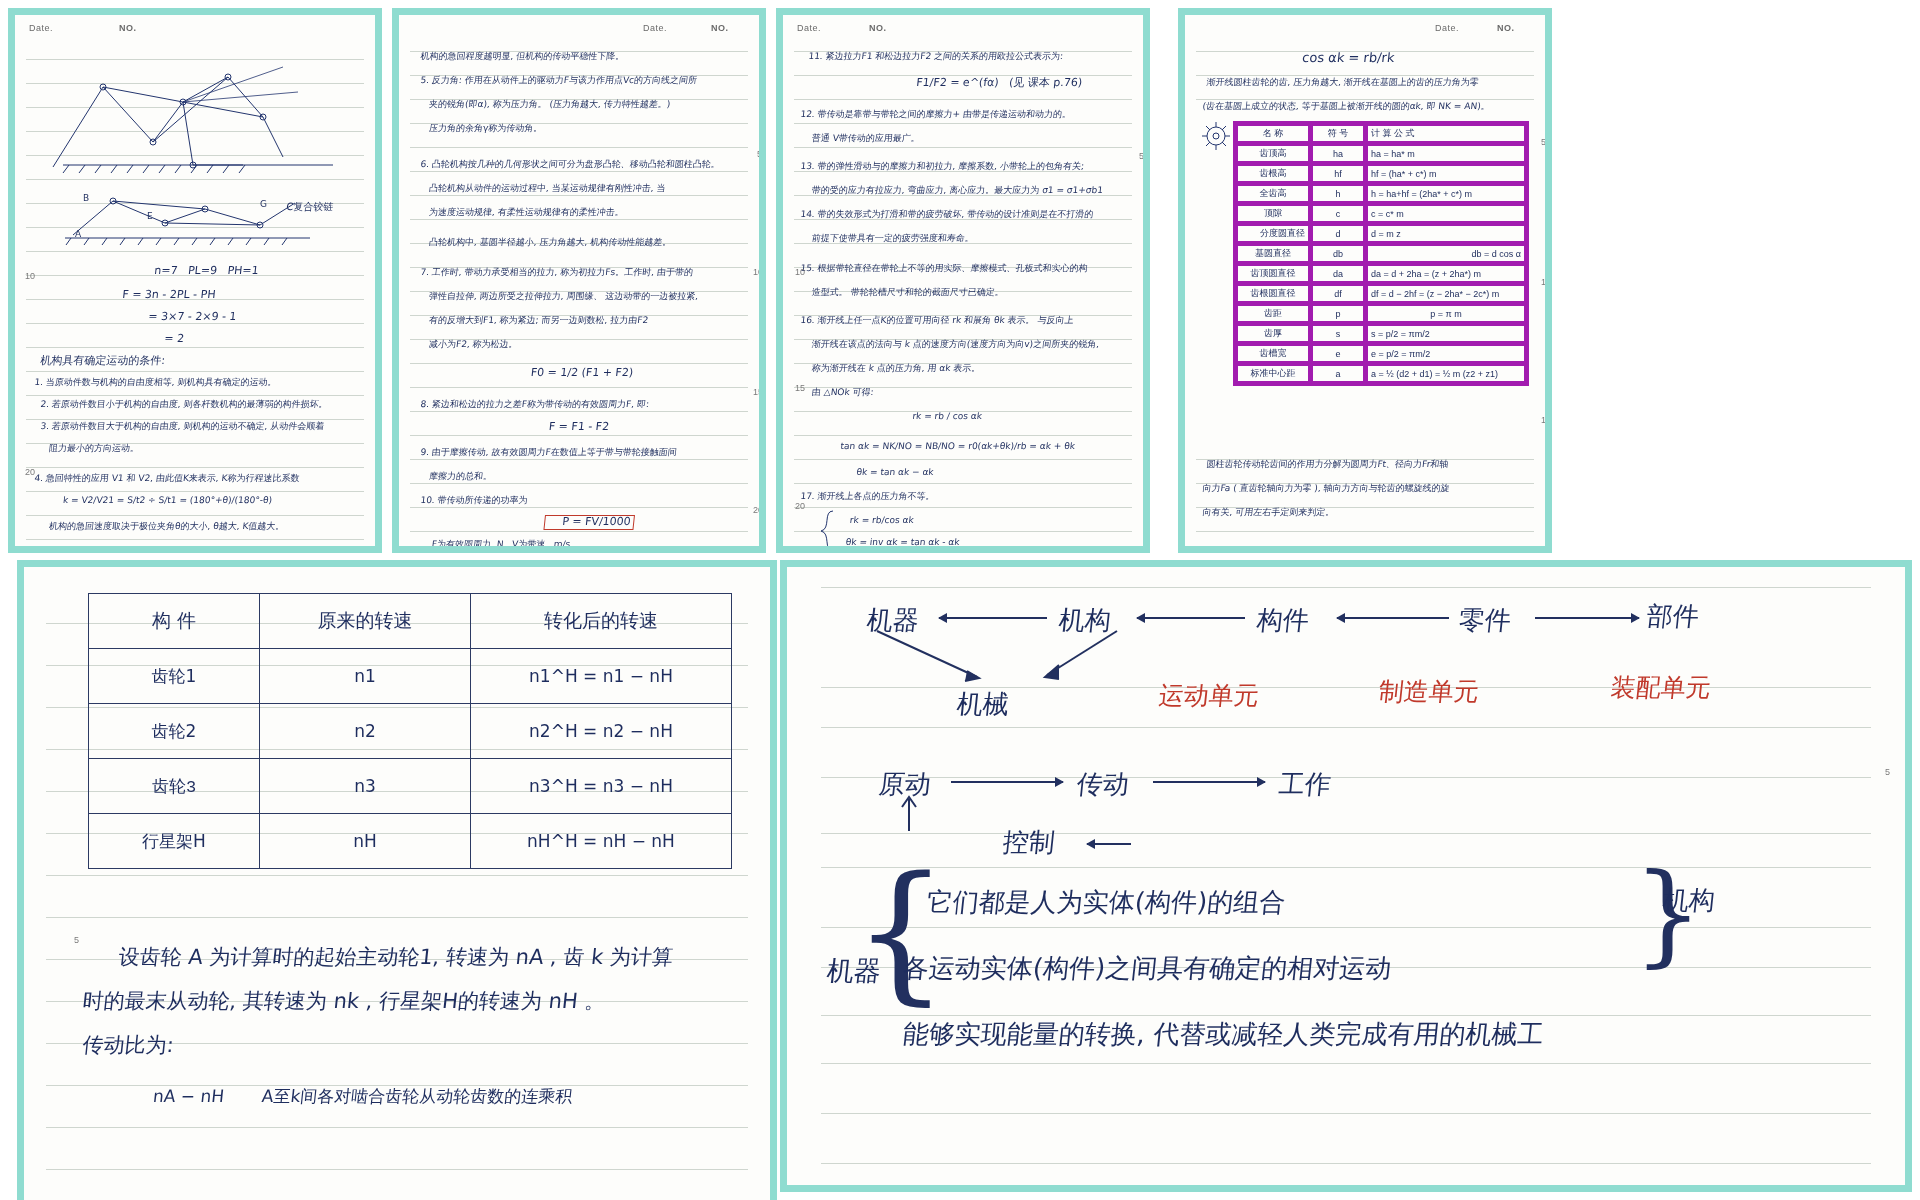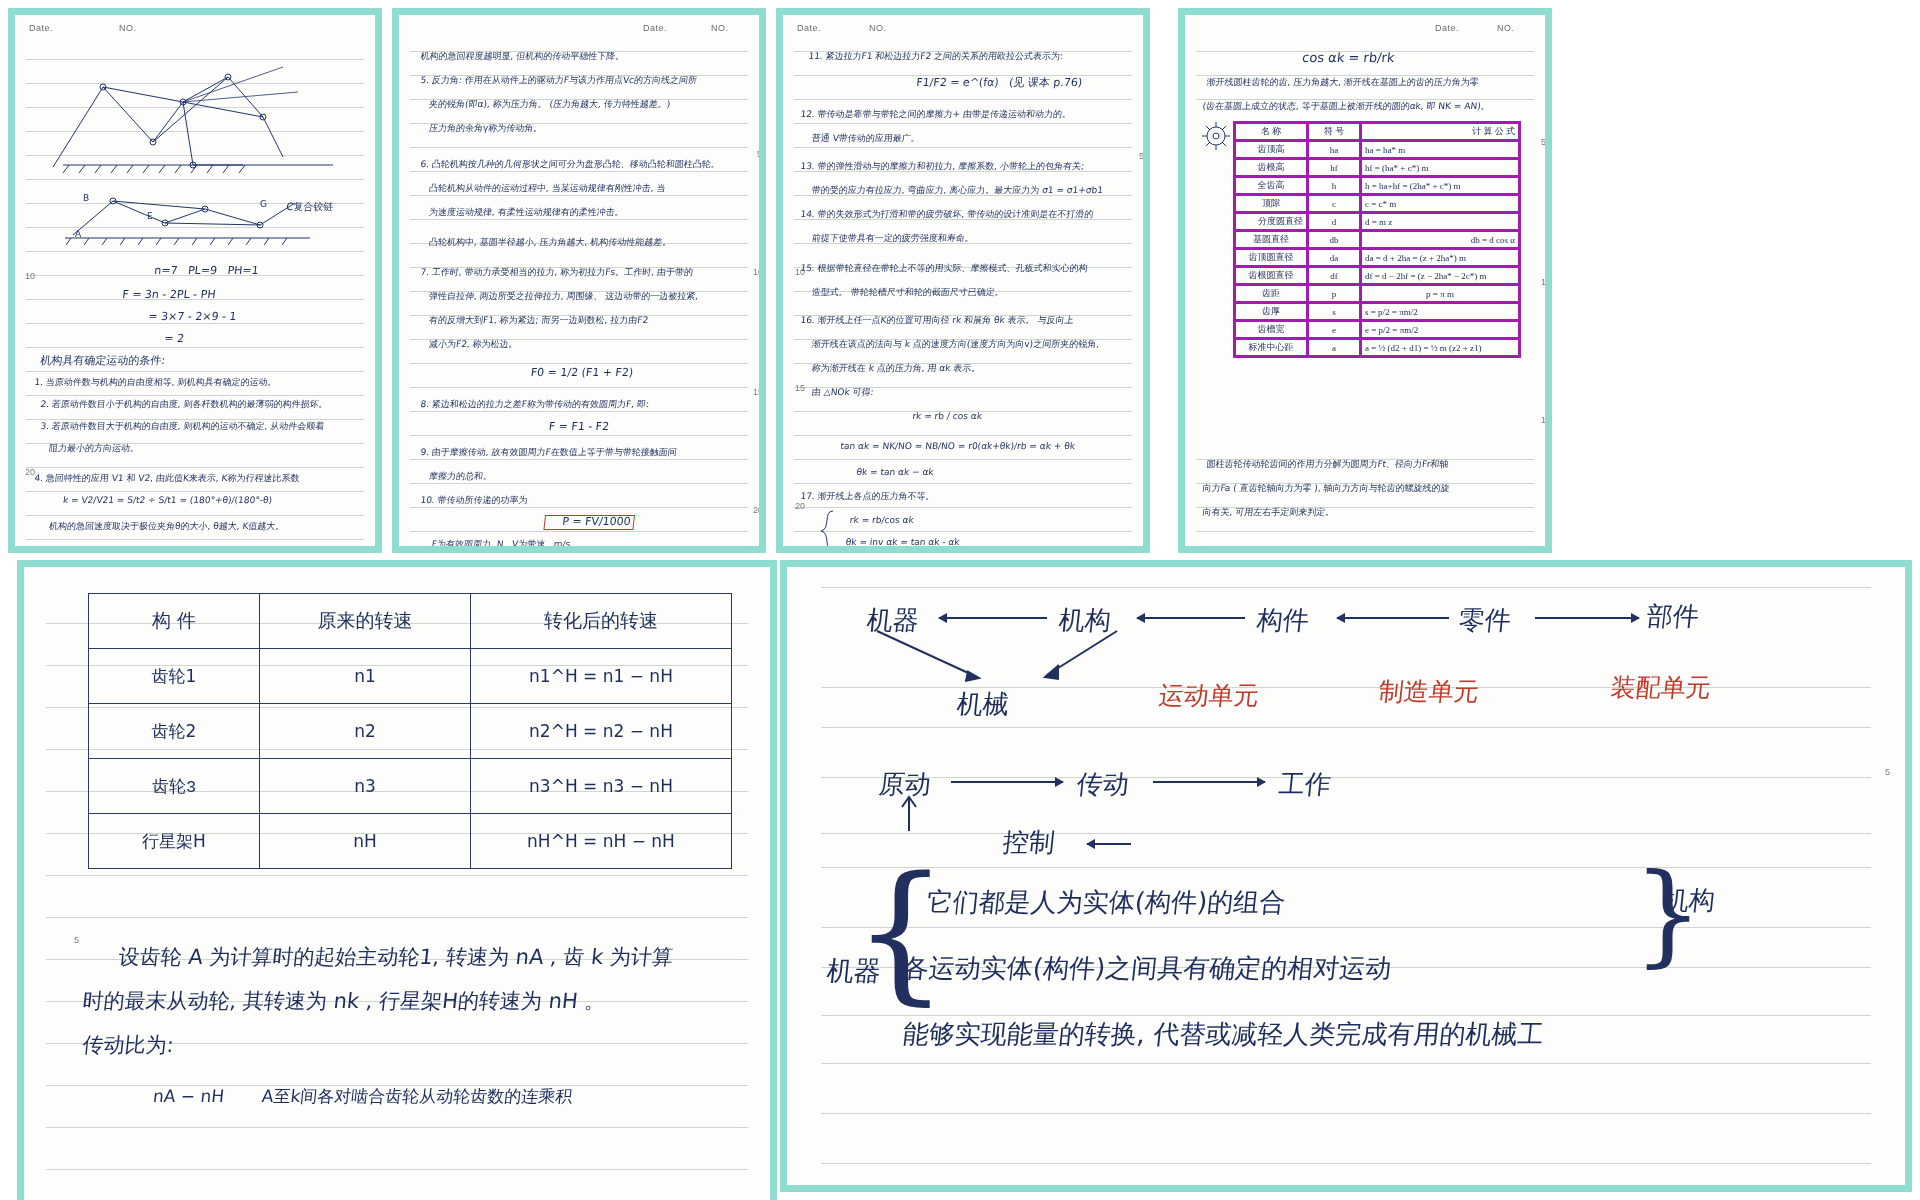--- a/index.html
+++ b/index.html
@@ -32,21 +32,21 @@
     position:absolute;left:3%;right:3%;
     height:1px;background:#cfd6cf;
   }
   .hdr{
     position:absolute;top:8px;left:0;right:0;
     font-size:9px;color:#6a6a6a;
     font-family:"Liberation Sans", sans-serif;
     letter-spacing:.5px;
   }
   .hdr .date{position:absolute;}
-  .hdr .no{position:absolute;}
+  .hdr .no{position:absolute;font-weight:bold;}
 
   
   .hw{
     position:absolute;
     color:#1e2d5e;
     font-family:"DejaVu Sans", sans-serif;
     font-size:11px;
     line-height:1.15;
     white-space:pre;
     transform-origin:left top;
@@ -70,23 +70,23 @@
     font-size:17px;
     padding:6px 10px;
     text-align:center;
     white-space:nowrap;
   }
   .tbl td.hd{font-size:19px;}
 
   
   .minitbl{border-collapse:collapse;position:absolute;}
   .minitbl td{
-    border:3px solid #a21caf;
+    border:5px solid #a21caf;
     color:#22305f;
-    font-family:Liberation Serif, serif;
+    font-family:Liberation Sans, sans-serif;
     font-size:9px;
     padding:1px 3px;
     white-space:nowrap;
   }
 
   
   .flowtxt{
     position:absolute;
     font-family:"DejaVu Sans", sans-serif;
     color:#1e2d5e;
@@ -349,21 +349,21 @@
       <g stroke="#23356e" stroke-width="1">
         <path d="M17 3 L17 8 M17 26 L17 31 M3 17 L8 17 M26 17 L31 17 M7 7 L11 11 M23 23 L27 27 M27 7 L23 11 M11 23 L7 27"></path>
       </g>
     </svg>
 
     <table class="minitbl" style="left:48px;top:106px;">
       <tbody id="p4-table">
           <tr>
             <td style="text-align: center; width: 64px;">名 称</td>
             <td style="text-align: center; width: 44px;">符 号</td>
-            <td style="text-align: right; width: 150px;">计 算 公 式</td>
+            <td style="text-align: left; width: 150px;">计 算 公 式</td>
           </tr>
           <tr>
             <td style="text-align: center;">齿顶高</td>
             <td style="text-align: center;">ha</td>
             <td style="text-align: left;">ha = ha* m</td>
           </tr>
           <tr>
             <td style="text-align: center;">齿根高</td>
             <td style="text-align: center;">hf</td>
             <td style="text-align: left;">hf = (ha* + c*) m</td>

